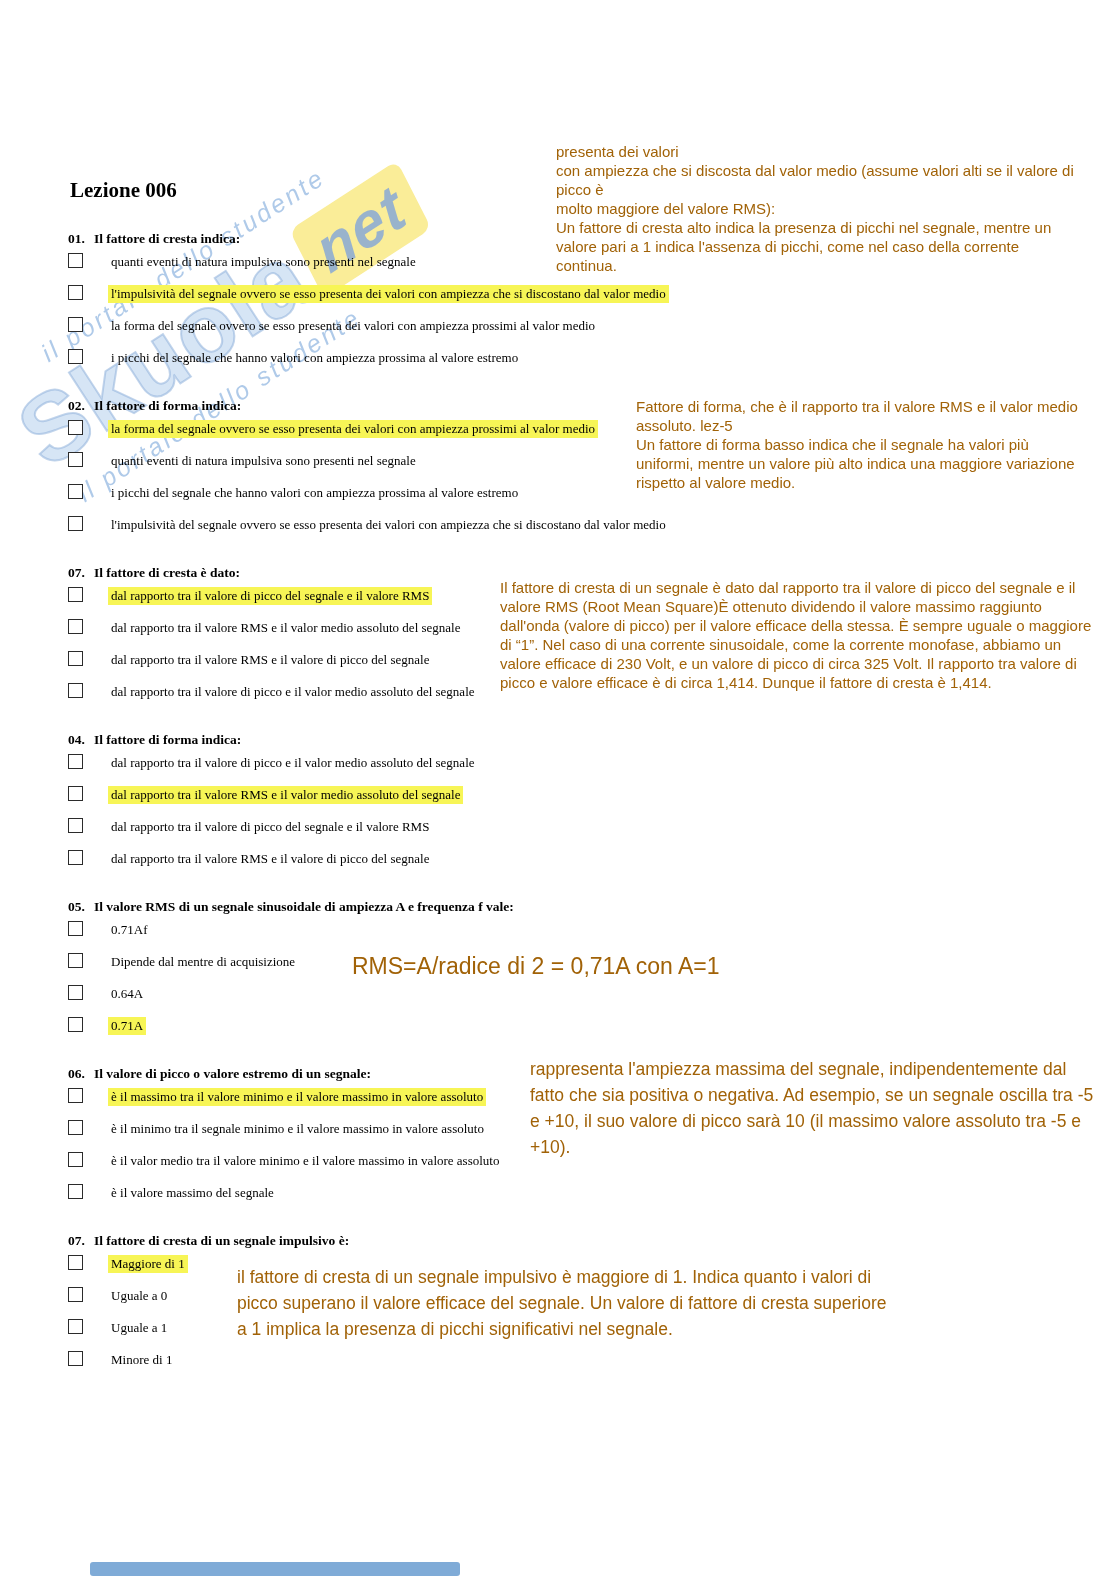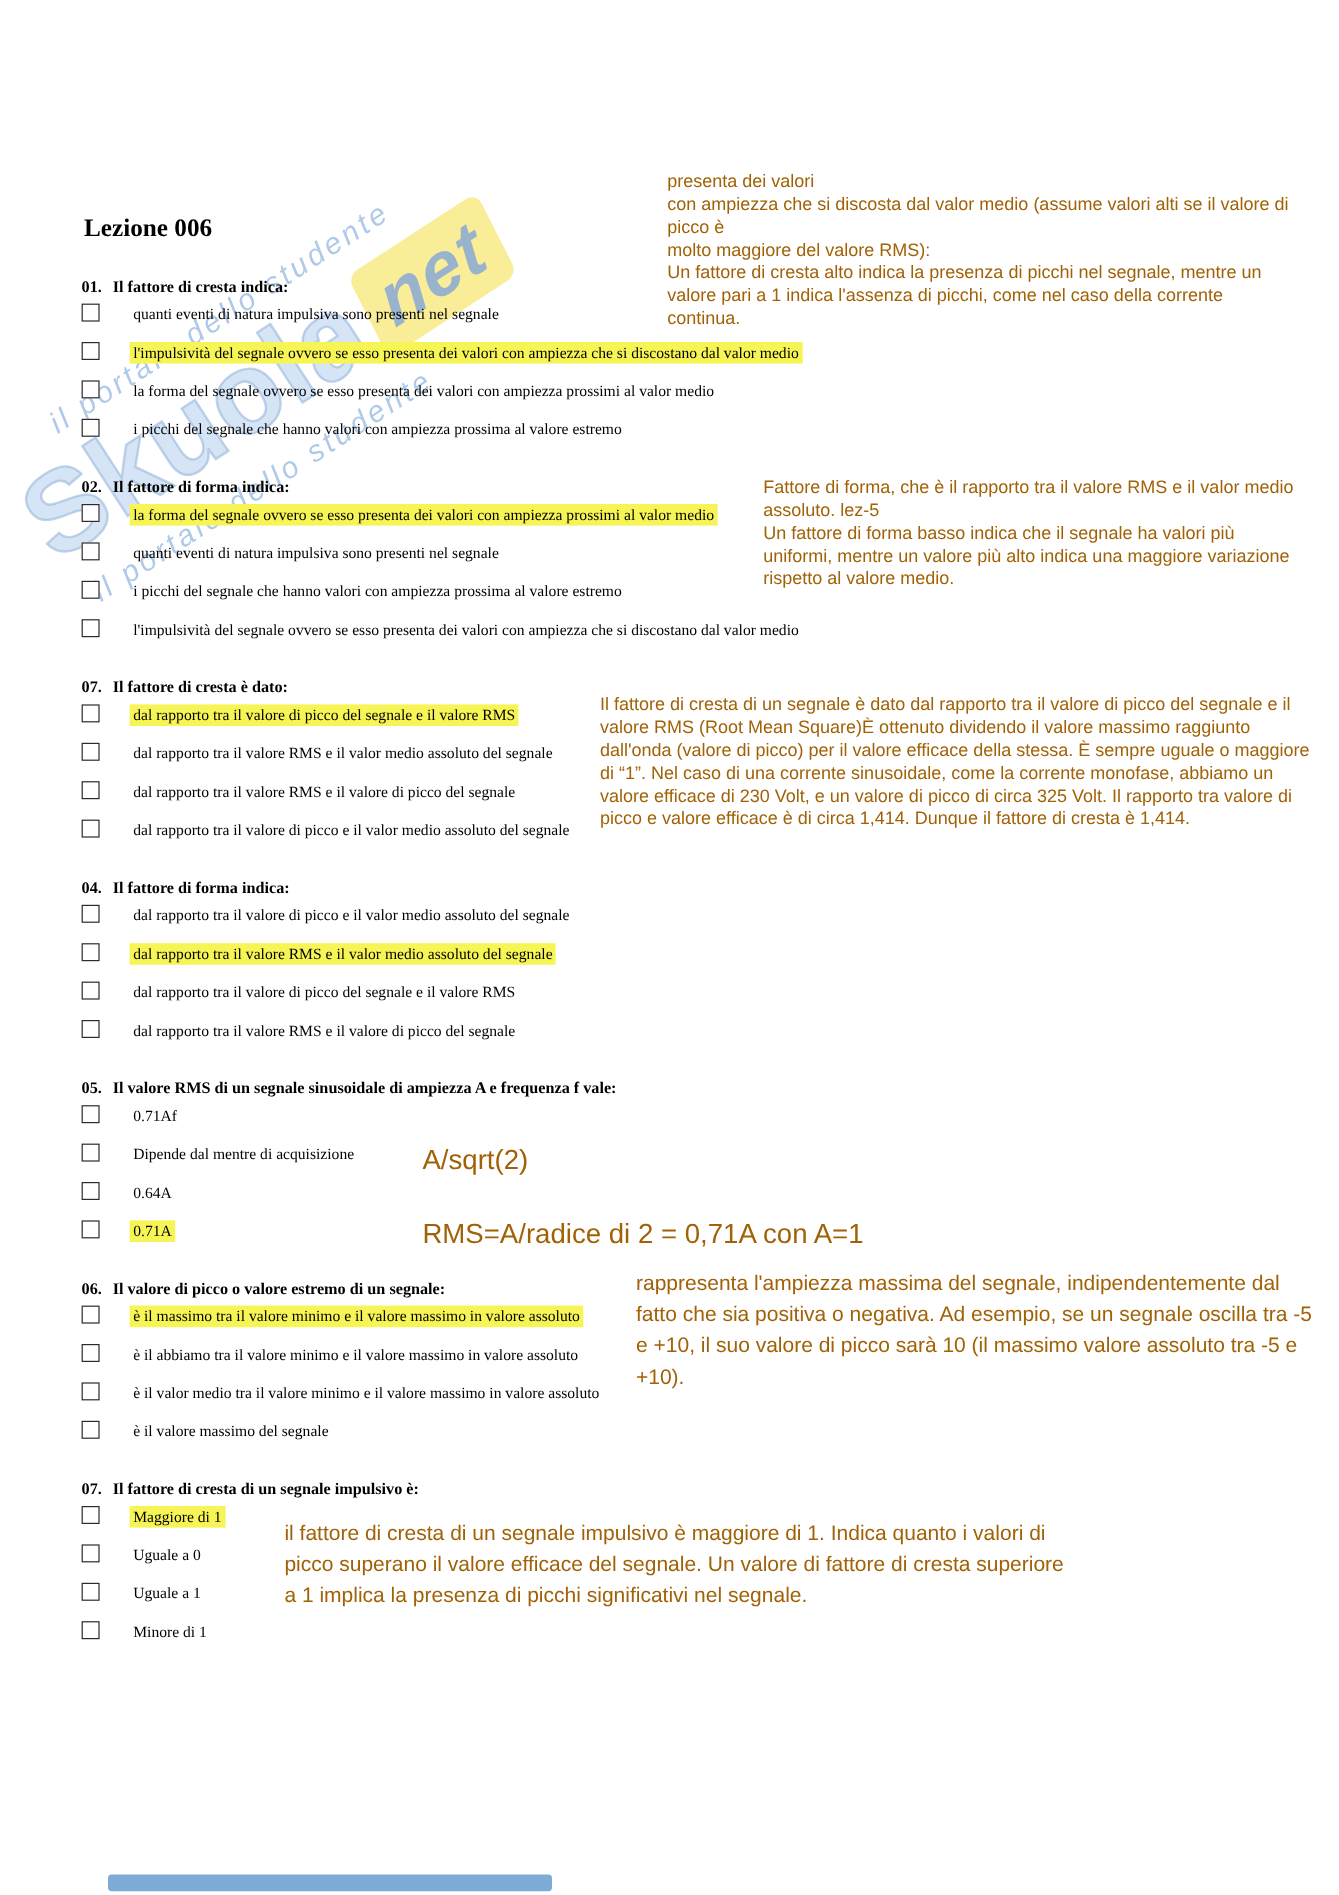--- a/index.html
+++ b/index.html
@@ -64,21 +64,20 @@
     <div class="heading">Lezione 006</div>
 
     <div class="note" id="note-q1">presenta dei valori
 con ampiezza che si discosta dal valor medio (assume valori alti se il valore di picco è
 molto maggiore del valore RMS):
 Un fattore di cresta alto indica la presenza di picchi nel segnale, mentre un valore pari a 1 indica l'assenza di picchi, come nel caso della corrente continua.</div>
     <div class="note" id="note-q2">Fattore di forma, che è il rapporto tra il valore RMS e il valor medio assoluto. lez-5
 Un fattore di forma basso indica che il segnale ha valori più uniformi, mentre un valore più alto indica una maggiore variazione rispetto al valore medio.</div>
     <div class="note" id="note-q3">Il fattore di cresta di un segnale è dato dal rapporto tra il valore di picco del segnale e il valore RMS (Root Mean Square)È ottenuto dividendo il valore massimo raggiunto dall'onda (valore di picco) per il valore efficace della stessa. È sempre uguale o maggiore di “1”. Nel caso di una corrente sinusoidale, come la corrente monofase, abbiamo un valore efficace di 230 Volt, e un valore di picco di circa 325 Volt. Il rapporto tra valore di picco e valore efficace è di circa 1,414.  Dunque il fattore di cresta è 1,414.</div>
     <div class="note" id="note-q5">
-      <div>A/sqrt(2)</div>
       <div>RMS=A/radice di 2 = 0,71A con A=1</div>
     </div>
     <div class="note" id="note-q6">rappresenta l'ampiezza massima del segnale, indipendentemente dal fatto che sia positiva o negativa. Ad esempio, se un segnale oscilla tra -5 e +10, il suo valore di picco sarà 10 (il massimo valore assoluto tra -5 e +10).</div>
     <div class="note" id="note-q7">il fattore di cresta di un segnale impulsivo è maggiore di 1. Indica quanto i valori di picco superano il valore efficace del segnale. Un valore di fattore di cresta superiore a 1 implica la presenza di picchi significativi nel segnale.</div>
 
     <div class="questions">
 
       <div class="question">
         <div class="q-header">
           <span class="q-num">01.</span><span>Il fattore di cresta indica:</span>
@@ -192,21 +191,21 @@
       <div class="question">
         <div class="q-header">
           <span class="q-num">06.</span><span>Il valore di picco o valore estremo di un segnale:</span>
         </div>
         <div class="option">
           <span class="checkbox"></span>
           <span class="opt-label hl">è il massimo tra il valore minimo e il valore massimo in valore assoluto</span>
         </div>
         <div class="option">
           <span class="checkbox"></span>
-          <span class="opt-label">è il abbiamo tra il valore minimo e il valore massimo in valore assoluto</span>
+          <span class="opt-label">è il minimo tra il segnale minimo e il valore massimo in valore assoluto</span>
         </div>
         <div class="option">
           <span class="checkbox"></span>
           <span class="opt-label">è il valor medio tra il valore minimo e il valore massimo in valore assoluto</span>
         </div>
         <div class="option">
           <span class="checkbox"></span>
           <span class="opt-label">è il valore massimo del segnale</span>
         </div>
       </div>

